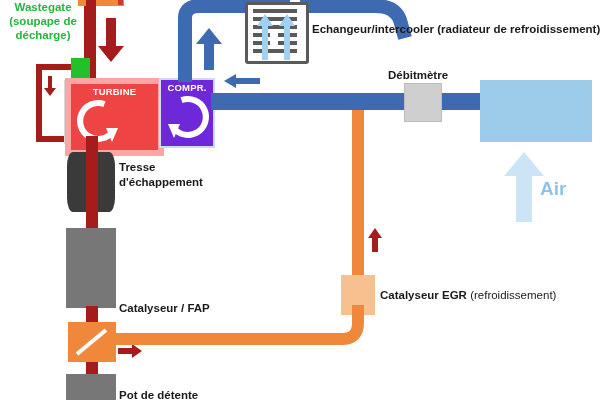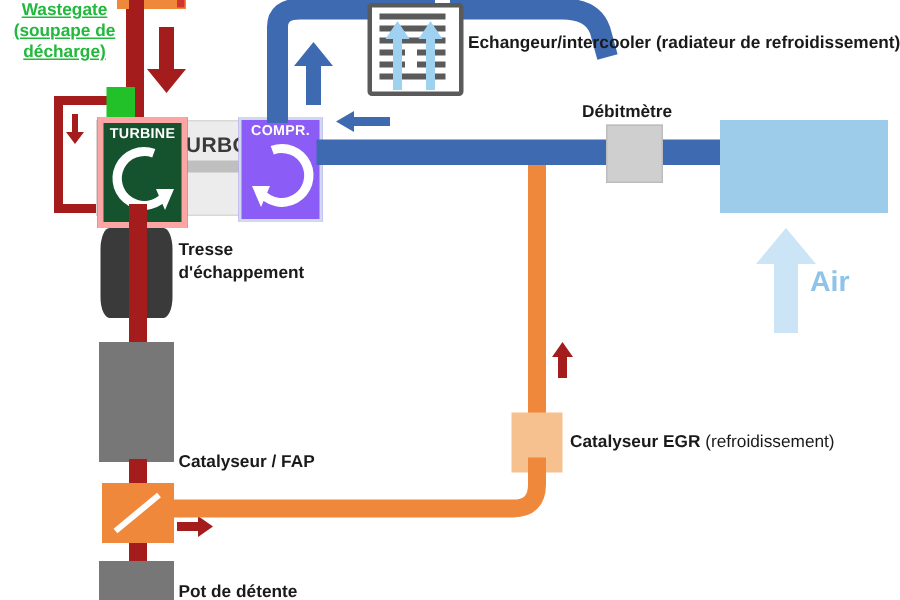--- a/index.html
+++ b/index.html
@@ -49,25 +49,26 @@
     border:1px solid #d8d8d8;
   }
   .turbo-word{
     position:absolute;
     color:#3a3a3a;
     font-weight:bold;
     font-size:14px;
     letter-spacing:0.3px;
   }
   .turbine-box{
-    background:#14532d;
-    border:4px solid #fca5a5;
+    background:#ef4444;
+    border:6px solid #fca5a5;
+    padding-left:35px;
   }
   .compr-box{
-    background:#8b5cf6;
+    background:#6d28d9;
     border:2px solid #cddaef;
   }
   .tb-cap{
     position:absolute;
     left:0;right:0;top:2px;
     text-align:center;
     color:#ffffff;
     font-size:9.5px;
     font-weight:bold;
     letter-spacing:0.2px;
@@ -117,21 +118,21 @@
   <div class="abs pipe-red" style="left:36px;top:64px;width:6px;height:78px;"></div>
   <div class="abs pipe-red" style="left:36px;top:64px;width:52px;height:6px;"></div>
   <div class="abs pipe-red" style="left:36px;top:136px;width:56px;height:6px;"></div>
 
   <svg class="abs" style="left:44px;top:76px;" width="12" height="20" viewBox="0 0 12 20">
     <path d="M4 0 H8 V12 H12 L6 20 L0 12 H4 Z" fill="#a41c1c"></path>
   </svg>
 
   <div class="abs box-green" style="left:71px;top:58px;width:19px;height:24px;"></div>
 
-  <div class="lbl-wg" style="left:2px;top:20px;width:86px;text-decoration:underline;">
+  <div class="lbl-wg" style="left:2px;top:20px;width:86px;">
     <span>Wastegate</span><br>
     <span>(soupape de</span><br>
     <span>décharge)</span>
   </div>
 
   <div class="abs turbo-body" style="left:64px;top:80px;width:148px;height:62px;"></div>
 
   <div class="abs shaft" style="left:100px;top:107px;width:86px;height:8px;"></div>
 
   <div class="turbo-word" style="left:115px;top:88px;">TURBO</div>

